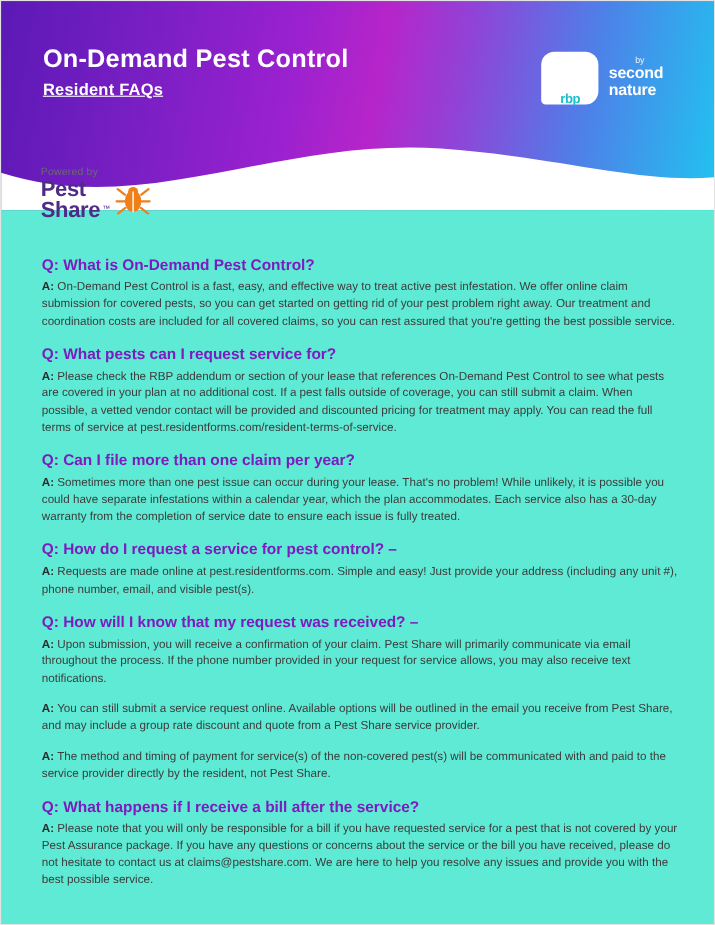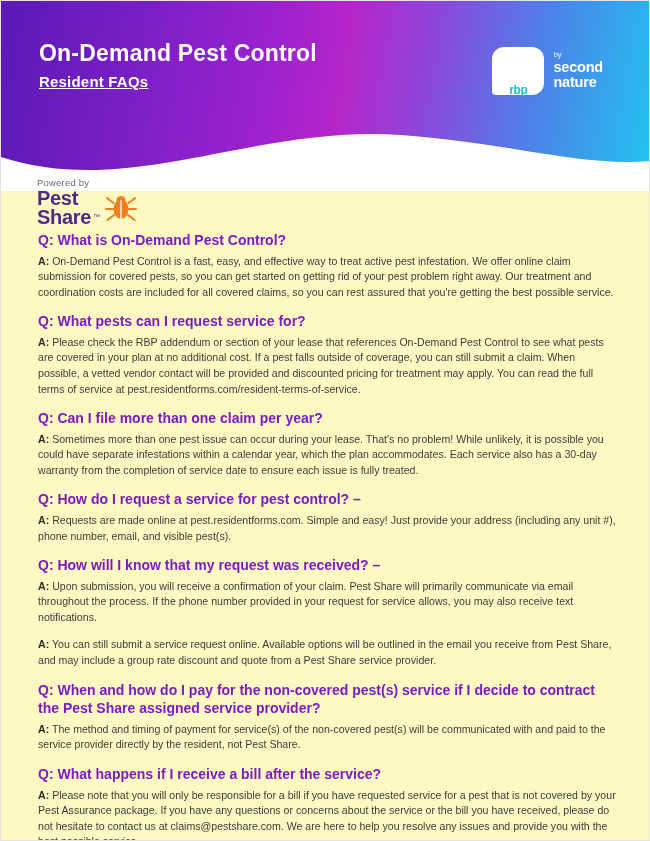--- a/index.html
+++ b/index.html
@@ -13,21 +13,21 @@
     font-family: "Liberation Sans", sans-serif;
     color: #2b2b2b;
     overflow: hidden;
   }
   .page {
     position: relative;
     width: 650px;
     height: 841px;
     box-sizing: border-box;
     border: 1px solid #e3e3e3;
-    background: #fef9c3;
+    background: #5eead4;
     overflow: hidden;
   }
 
   
   .header {
     position: absolute;
     top: 0;
     left: 0;
     width: 650px;
     height: 190px;
@@ -90,32 +90,33 @@
     letter-spacing: -0.4px;
     margin-top: 38px;
   }
   .sn-text {
     color: #ffffff;
     line-height: 1.08;
   }
   .sn-by {
     font-size: 8px;
     opacity: 0.92;
+    margin-left: 24px;
   }
   .sn-name {
     font-size: 14.5px;
     font-weight: bold;
     letter-spacing: -0.2px;
   }
 
   
   .powered {
     position: absolute;
     left: 36px;
-    top: 176px;
+    top: 150px;
   }
   .powered-label {
     font-size: 9.5px;
     color: #6b6b6b;
     margin-bottom: 1px;
     letter-spacing: 0.2px;
   }
   .pestshare {
     display: flex;
     align-items: flex-start;
@@ -242,21 +243,20 @@
     <div class="faq-item">
       <div class="faq-q">Q: How will I know that my request was received? –</div>
       <div class="faq-a"><b>A:</b><span> Upon submission, you will receive a confirmation of your claim. Pest Share will primarily communicate via email throughout the process. If the phone number provided in your request for service allows, you may also receive text notifications.</span></div>
     </div>
 
     <div class="faq-item">
       <div class="faq-a"><b>A:</b><span> You can still submit a service request online. Available options will be outlined in the email you receive from Pest Share, and may include a group rate discount and quote from a Pest Share service provider.</span></div>
     </div>
 
     <div class="faq-item">
-      <div class="faq-q">Q: When and how do I pay for the non-covered pest(s) service if I decide to contract the Pest Share assigned service provider?</div>
       <div class="faq-a"><b>A:</b><span> The method and timing of payment for service(s) of the non-covered pest(s) will be communicated with and paid to the service provider directly by the resident, not Pest Share.</span></div>
     </div>
 
     <div class="faq-item">
       <div class="faq-q">Q: What happens if I receive a bill after the service?</div>
       <div class="faq-a"><b>A:</b><span> Please note that you will only be responsible for a bill if you have requested service for a pest that is not covered by your Pest Assurance package. If you have any questions or concerns about the service or the bill you have received, please do not hesitate to contact us at claims@pestshare.com. We are here to help you resolve any issues and provide you with the best possible service.</span></div>
     </div>
 
   </div>
 </div>

